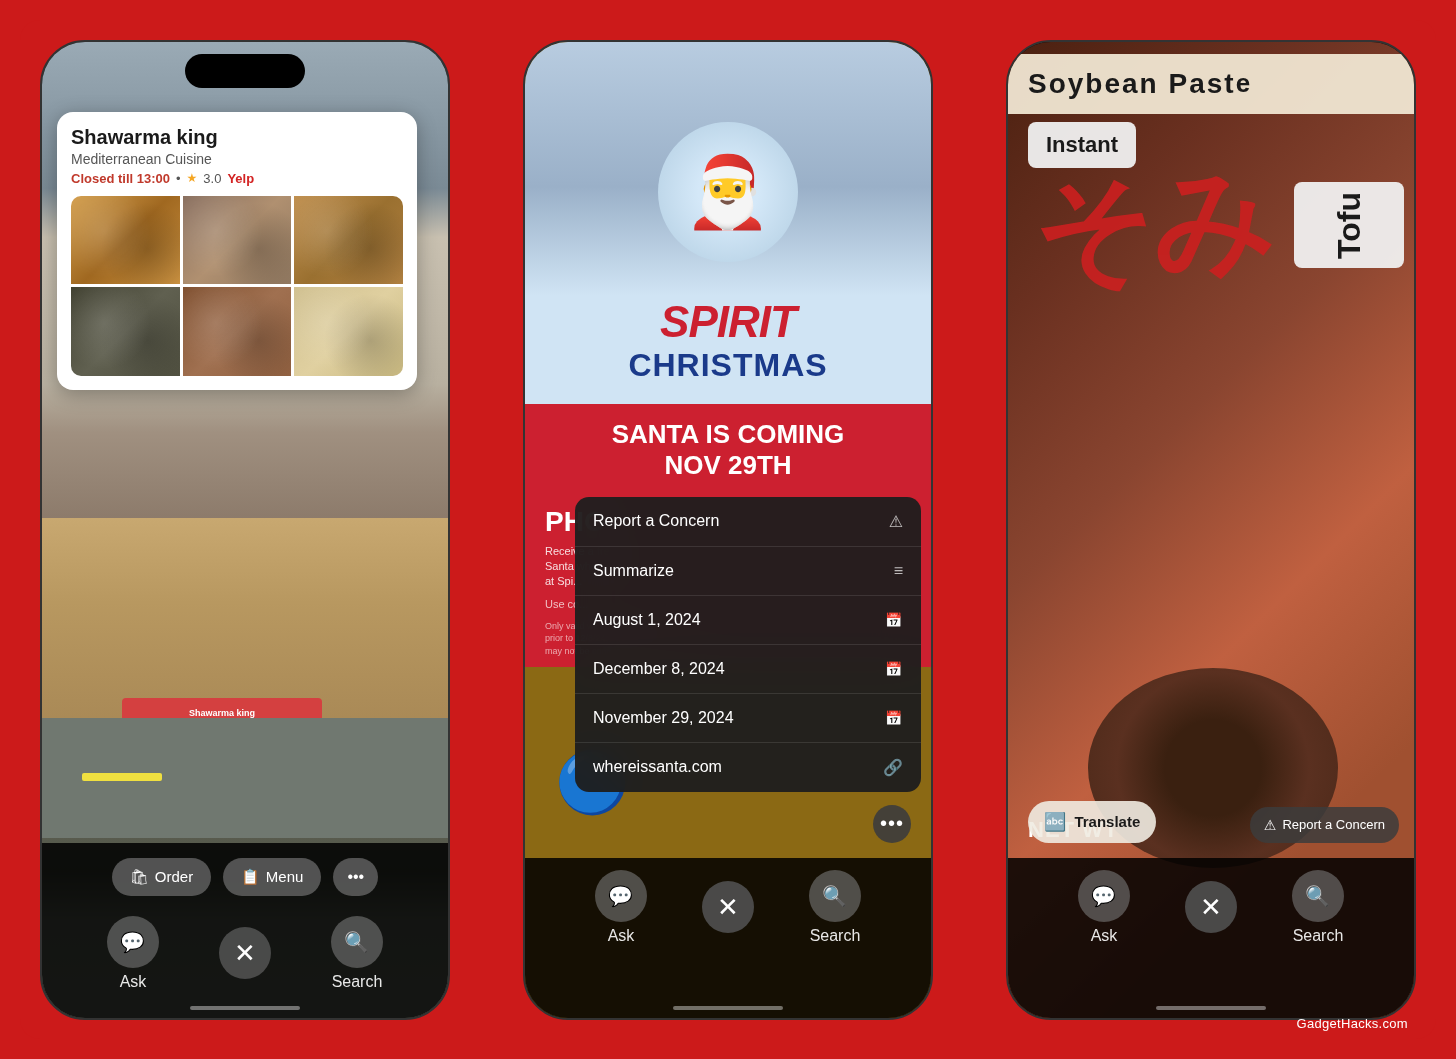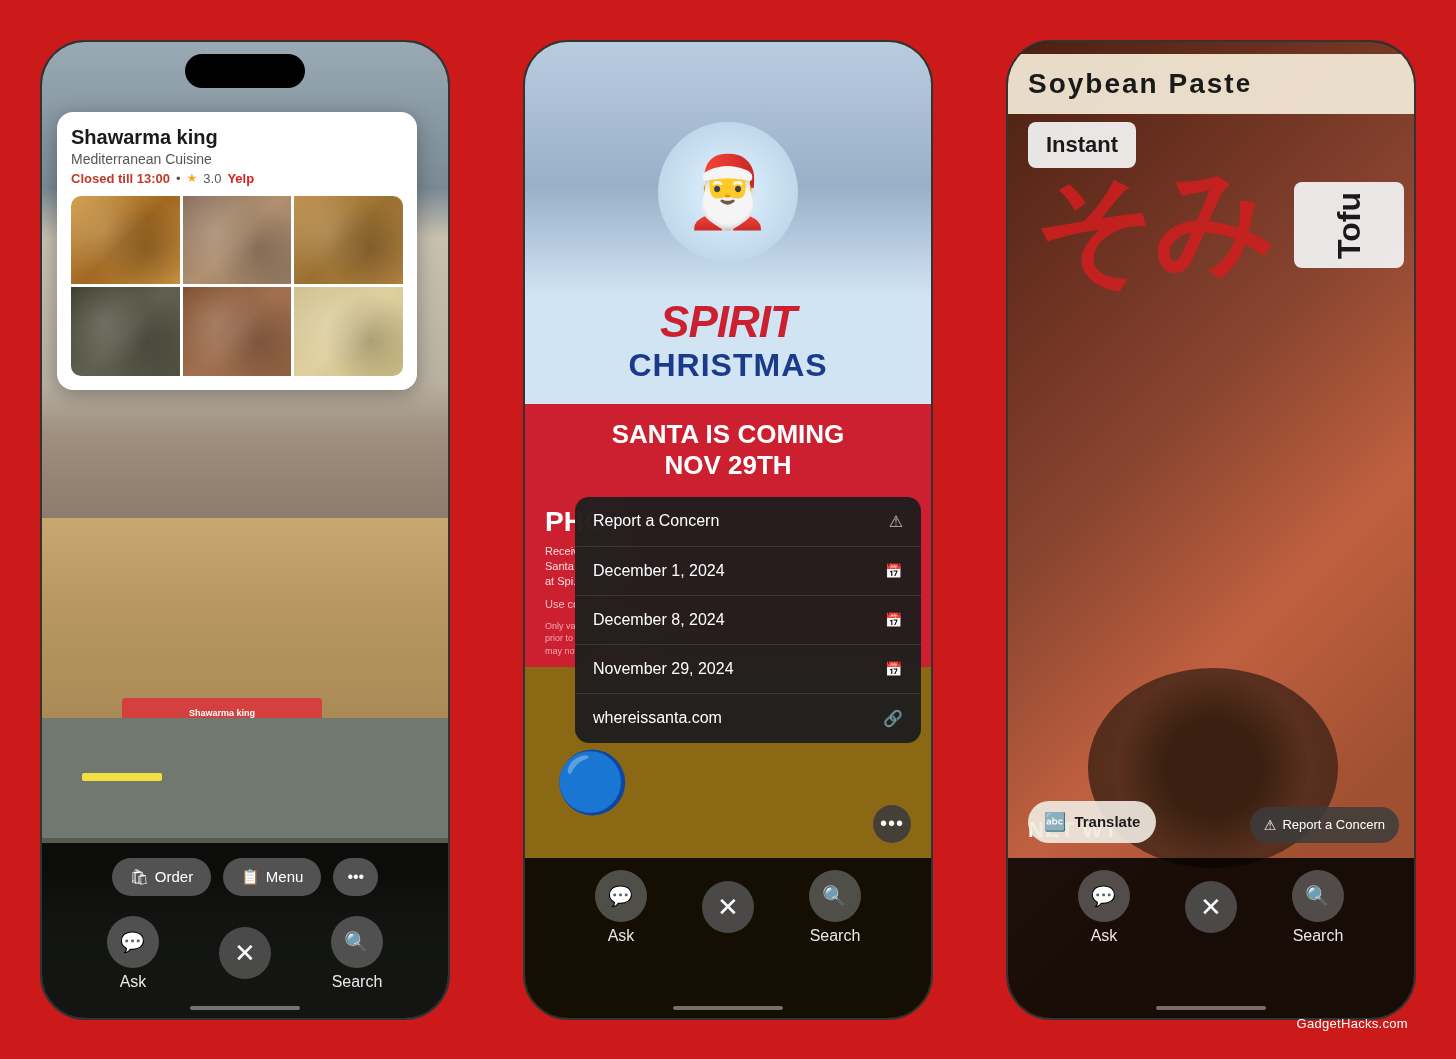--- a/index.html
+++ b/index.html
@@ -601,21 +601,25 @@
       </div>
 
       <div class="flyer-ornament">🔵</div>
 
       <div class="dropdown-menu">
         <div class="dropdown-item">
           <span>Report a Concern</span>
           <span class="dropdown-item-icon">⚠</span>
         </div>
         <div class="dropdown-item">
-          <span>December 1, 2024</span>
+          <span>Summarize</span>
+          <span class="dropdown-item-icon">≡</span>
+        </div>
+        <div class="dropdown-item">
+          <span>August 1, 2024</span>
           <span class="dropdown-item-icon link-icon">📅</span>
         </div>
         <div class="dropdown-item">
           <span>December 8, 2024</span>
           <span class="dropdown-item-icon link-icon">📅</span>
         </div>
         <div class="dropdown-item">
           <span>November 29, 2024</span>
           <span class="dropdown-item-icon link-icon">📅</span>
         </div>

